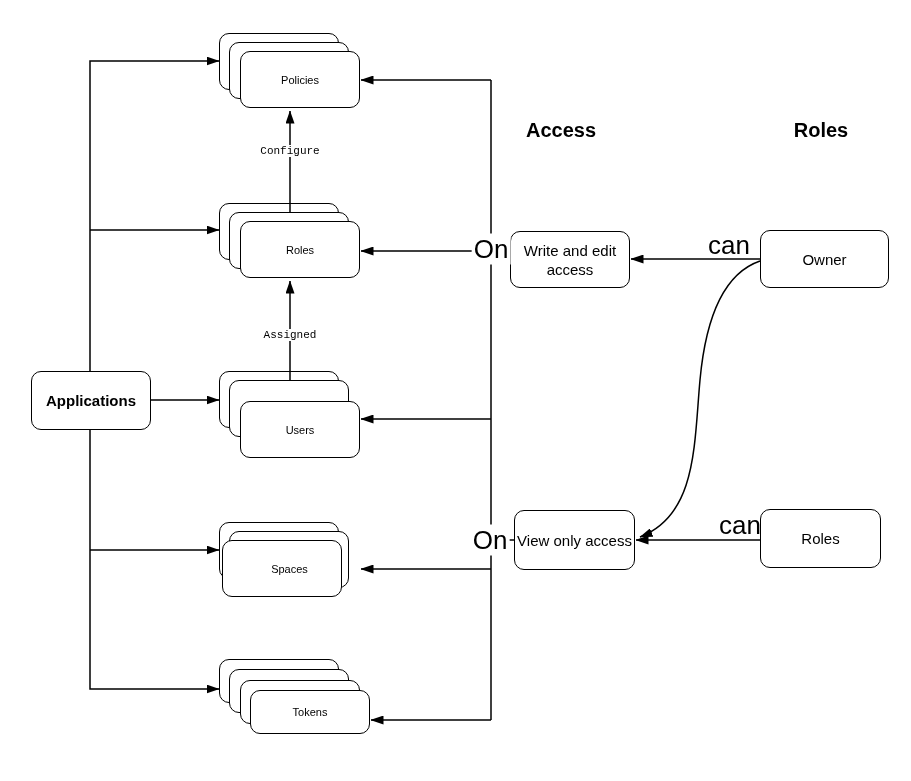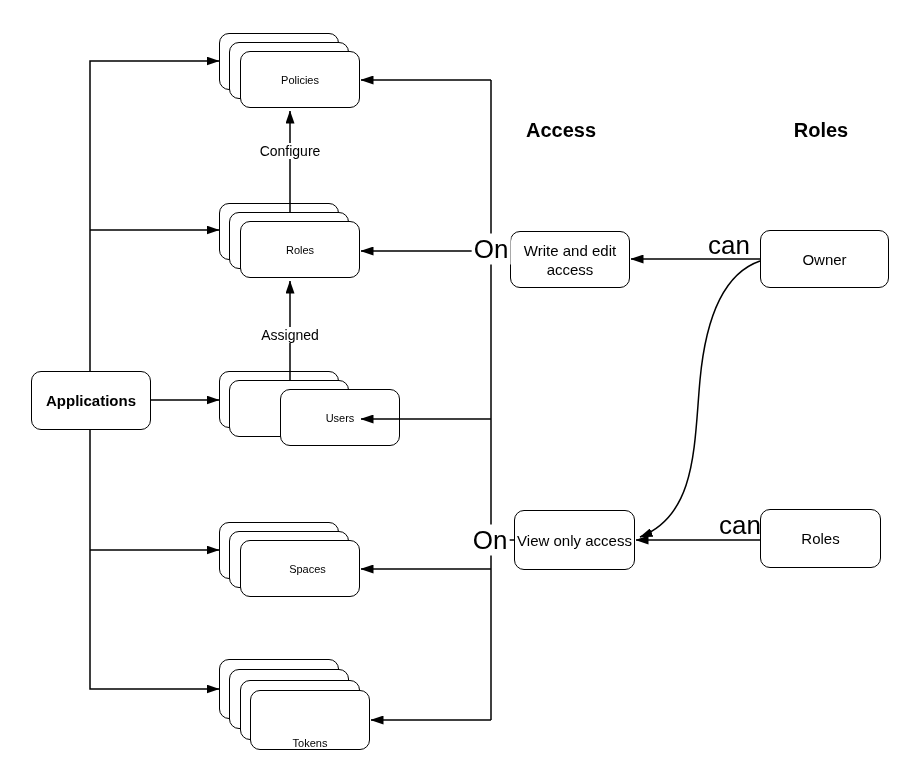--- a/index.html
+++ b/index.html
@@ -30,37 +30,37 @@
   .card{
     position:absolute;
     width:120px;height:57px;
     background:#ffffff;
     border:1.5px solid #000000;
     border-radius:10px;
     box-sizing:border-box;
     display:flex;align-items:center;justify-content:center;
     font-size:11px;
   }
-  .card.big{width:120px;height:60px;align-items:flex-end;}
+  .card.big{width:120px;height:44px;}
   
   #wires{
     position:absolute;left:0;top:0;width:911px;height:781px;
     z-index:2;pointer-events:none;
   }
   #wires path{stroke:#000000;stroke-width:1.5;fill:none;}
   
   .elabel{
     position:absolute;z-index:3;
     transform:translate(-50%,-50%);
     background:#ffffff;
     padding:0 2px;
     white-space:nowrap;
   }
   .elabel.nobg{background:transparent;}
-  .small{font-size:14px;}
+  .small{font-size:11px;font-family:Liberation Mono, monospace;}
   .mid{font-size:26px;}
   .heading{
     position:absolute;z-index:3;
     transform:translate(-50%,-50%);
     font-size:20px;font-weight:bold;
     white-space:nowrap;
   }
 </style>
 </head>
 <body>
@@ -83,29 +83,29 @@
     <div class="card" style="left:0;top:0;"></div>
     <div class="card" style="left:10px;top:9px;"></div>
     <div class="card" style="left:21px;top:18px;">
       <span>Roles</span>
     </div>
   </div>
 
   <div class="stack" style="left:219px;top:371px;width:142px;height:76px;">
     <div class="card" style="left:0;top:0;"></div>
     <div class="card" style="left:10px;top:9px;"></div>
-    <div class="card" style="left:21px;top:18px;margin-left:40px;">
+    <div class="card" style="left:21px;top:30px;">
       <span>Users</span>
     </div>
   </div>
 
   <div class="stack" style="left:219px;top:522px;width:142px;height:76px;">
     <div class="card" style="left:0;top:0;"></div>
     <div class="card" style="left:10px;top:9px;"></div>
-    <div class="card" style="left:21px;top:18px;padding-left:15px;">
+    <div class="card" style="left:3px;top:18px;padding-left:15px;">
       <span>Spaces</span>
     </div>
   </div>
 
   <div class="stack" style="left:219px;top:659px;width:152px;height:92px;">
     <div class="card big" style="left:0;top:0;"></div>
     <div class="card big" style="left:10px;top:10px;"></div>
     <div class="card big" style="left:21px;top:21px;"></div>
     <div class="card big" style="left:31px;top:31px;">
       <span>Tokens</span>

